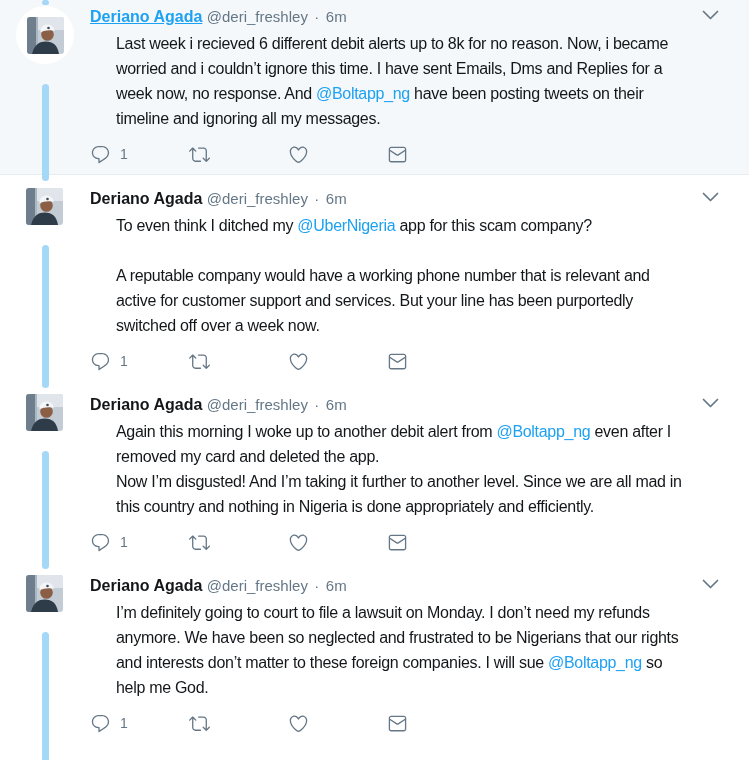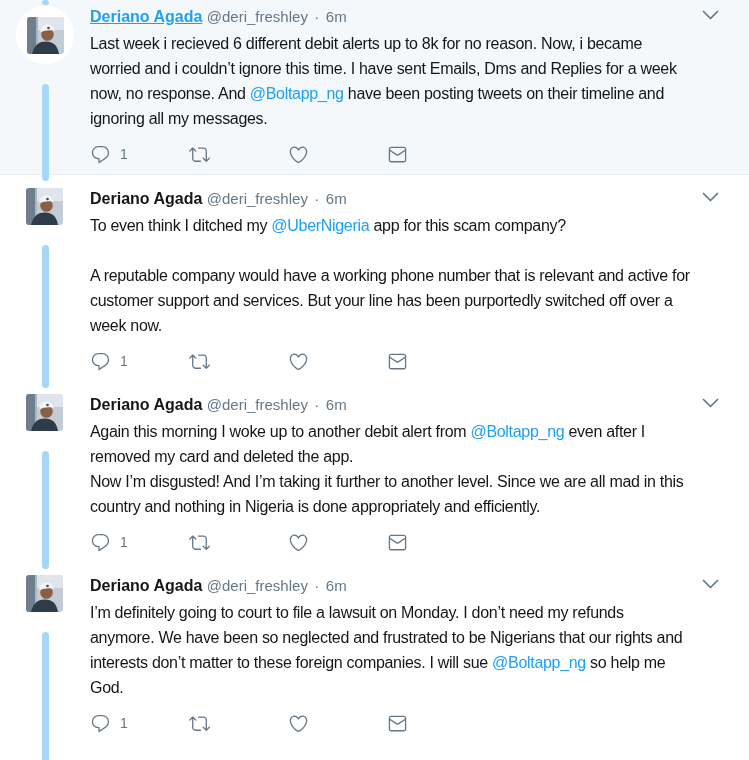--- a/index.html
+++ b/index.html
@@ -24,21 +24,21 @@
   .tweet:first-child .thread-line.main{top:84px;bottom:-7px;}
   .tweet:last-child .thread-line.main{bottom:-20px;}
   .content{flex:1;min-width:0;padding-right:58px;position:relative;}
   .name-row{line-height:22px;margin-bottom:3px;white-space:nowrap;}
   .display-name{font-weight:bold;font-size:16px;color:var(--text);text-decoration:none;}
   .tweet.hovered .display-name{color:var(--link);text-decoration:underline;}
   .user-handle,.separator,.timestamp{font-size:15px;color:var(--muted);text-decoration:none;}
   .separator{margin:0 2px;}
   .chevron{position:absolute;top:4px;right:30px;color:var(--muted);cursor:pointer;line-height:0;}
   .tweet-text{font-size:16px;line-height:25px;letter-spacing:-0.3px;white-space:pre-wrap;
-    word-wrap:break-word;color:var(--text);}
+    word-wrap:break-word;color:var(--text);margin-left:26px;}
   .tweet-text a.mention{color:var(--link);text-decoration:none;}
   .actions{display:flex;align-items:center;margin-top:11px;height:24px;color:var(--muted);}
   .action{width:99px;display:flex;align-items:center;gap:9px;cursor:pointer;color:var(--muted);
     background:none;border:none;font:inherit;padding:0;}
   .action:last-child{width:auto;}
   .action svg{width:21px;height:21px;fill:currentColor;display:block;}
   .count{font-size:14px;color:var(--muted);}
 </style>
 </head>
 <body>

